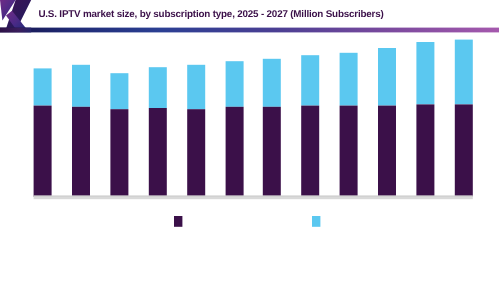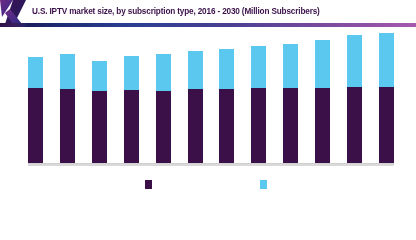--- a/index.html
+++ b/index.html
@@ -95,21 +95,21 @@
             <stop offset="0%" stop-color="#3d1356"></stop>
             <stop offset="100%" stop-color="#1e1c5e"></stop>
           </linearGradient>
         </defs>
         <polygon points="0,0 13,0 2,17" fill="url(#gK1)"></polygon>
         <polygon points="13,0 26,0 14,24 5,24" fill="url(#gK2)"></polygon>
         <polygon points="10,9 22,24 13,24 5,13" fill="url(#gK1)"></polygon>
       </svg>
     </div>
 
-    <div class="title">U.S. IPTV market size, by subscription type, 2016 - 2030 (Million Subscribers)</div>
+    <div class="title">U.S. IPTV market size, by subscription type, 2025 - 2027 (Million Subscribers)</div>
 
     <div class="rule"></div>
     <div class="rule-cap"></div>
   </div>
 
   <div class="plot">
     <div class="bars" id="bars">
         <div class="bar">
           <span class="seg seg-top" style="height: 31.1538px; background: rgb(91, 200, 240);"></span>
           <span class="seg seg-bottom" style="height: 75.8077px; background: rgb(59, 16, 73);"></span>

